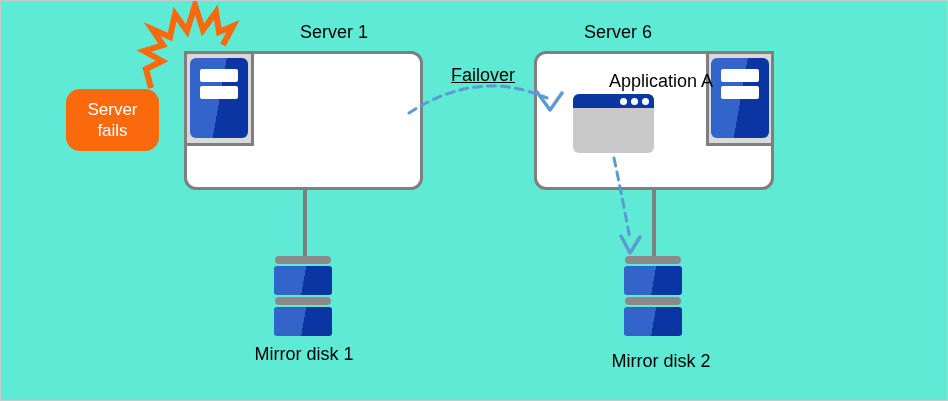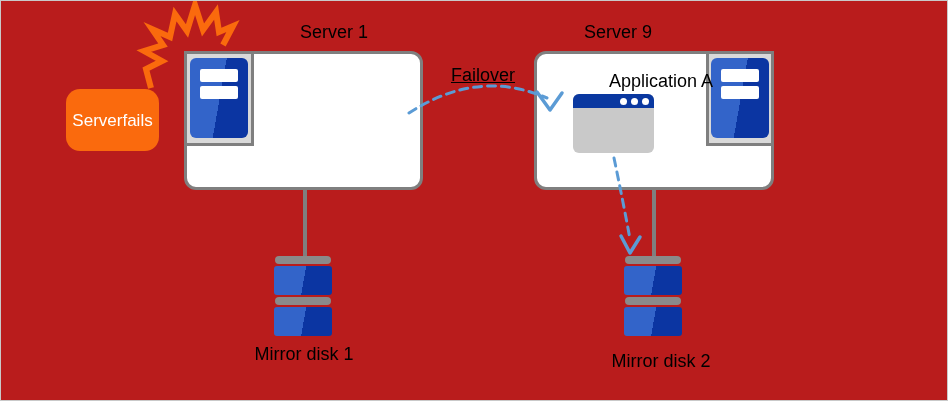--- a/index.html
+++ b/index.html
@@ -1,20 +1,20 @@
 <!DOCTYPE html>
 <html style="--canvas-border: #c9c9c9; --box-border: #7f7f7f; --icon-panel-bg: #d9d9d9; --gray-bar: #8a8a8a; --connector: #7f7f7f; --tower-light: #3364c9; --tower-dark: #0b35a2; --window-title: #0a38a0; --window-body: #c9c9c9; --arrow-blue: #5b9bd5; --orange: #fa6a0d; --text: #000000; --badge-text: #ffffff;"><head>
 <meta charset="utf-8">
 <style>
   html,body{margin:0;padding:0;background:#fff;}
   .canvas{
     position:relative;
     width:948px;height:401px;
     box-sizing:border-box;
-    background:#b91c1c;
+    background:#5eead4;
     border:1px solid var(--canvas-border,#c9c9c9);
     font-family:"Liberation Sans", sans-serif;
     color:var(--text,#000);
     overflow:hidden;
   }
   .abs{position:absolute;}
   .label{
     position:absolute;
     transform:translateX(-50%);
     font-size:18px;line-height:20px;
@@ -44,21 +44,21 @@
   }
   .tower-bar{
     position:absolute;left:10px;width:38px;height:13px;
     background:#fff;border-radius:2px;
   }
   .badge{
     position:absolute;
     left:65px;top:88px;width:93px;height:62px;
     background:var(--orange,#fa6a0d);
     border-radius:14px;
-    display:flex;flex-direction:row;align-items:center;justify-content:center;
+    display:flex;flex-direction:column;align-items:center;justify-content:center;
     color:var(--badge-text,#fff);
     font-size:17px;line-height:21px;
   }
   .window{
     position:absolute;
     left:572px;top:93px;width:81px;height:59px;
     border-radius:6px;
     background:var(--window-body,#c9c9c9);
     overflow:hidden;
   }
@@ -102,21 +102,21 @@
     <div class="tower-bar" style="top:28px;"></div>
   </div>
   <div class="label" style="left:333px;top:21px;">Server 1</div>
 
   <div class="server-box" style="left:533px;top:50px;width:240px;height:139px;"></div>
   <div class="icon-panel" style="left:705px;top:50px;width:68px;height:95px;"></div>
   <div class="tower two-tone" style="left:710px;top:57px;">
     <div class="tower-bar" style="top:11px;"></div>
     <div class="tower-bar" style="top:28px;"></div>
   </div>
-  <div class="label" style="left:617px;top:21px;">Server 9</div>
+  <div class="label" style="left:617px;top:21px;">Server 6</div>
 
   <div class="label" style="left:612px;top:70px;margin-left:48px;">Application A</div>
   <div class="window">
     <div class="window-titlebar">
       <div class="window-dots">
         <span></span>
           <span></span>
           <span></span>
       </div>
     </div>

